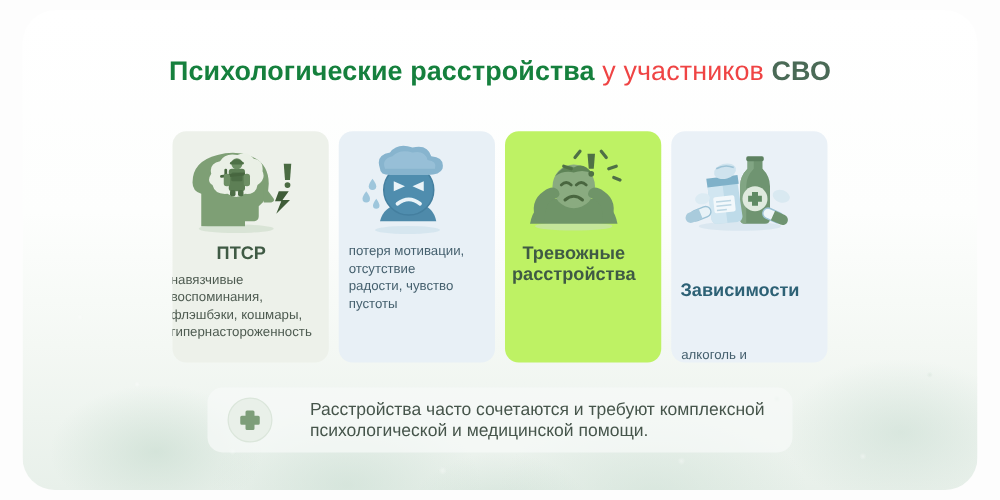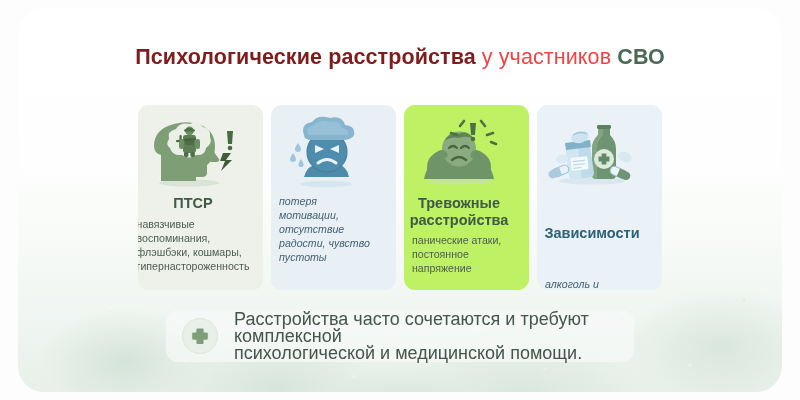--- a/index.html
+++ b/index.html
@@ -67,21 +67,21 @@
     right: 0;
     top: 44px;
     text-align: center;
     white-space: nowrap;
     font-size: 21.5px;
     line-height: 26px;
     letter-spacing: .1px;
   }
   .title .t-strong {
     font-weight: 700;
-    color: #7f1d1d;
+    color: #15803d;
   }
   .title .t-light {
     font-weight: 400;
     color: #ef4444;
   }
   .title .t-accent {
     font-weight: 700;
     color: #4a6a56;
     text-align: center;
   }
@@ -131,21 +131,21 @@
   .card-title.teal  { color: #2d6175; }
 
   .card-desc {
     margin-top: 5px;
     font-size: 10.6px;
     line-height: 14px;
     text-align: left;
     color: #4e5b51;
     padding: 0 2px;
   }
-  .card-desc.cool { color: #45606e; font-style: italic; }
+  .card-desc.cool { color: #45606e; }
 
   
   .footer {
     position: absolute;
     left: 166px;
     top: 310px;
     width: 468px;
     height: 52px;
     border-radius: 12px;
     background: rgba(247,250,248,0.72);
@@ -159,22 +159,22 @@
     height: 34px;
     border-radius: 50%;
     background: #e9f0e9;
     border: 1px solid #dbe6db;
     display: flex;
     align-items: center;
     justify-content: center;
     flex: none;
   }
   .footer-text {
-    margin-left: 16px;
-    font-size: 18px;
+    margin-left: 30px;
+    font-size: 14px;
     line-height: 17px;
     color: #46554b;
     white-space: pre-line;
   }
 </style>
 </head>
 <body>
 
 <div class="stage">
   <div class="panel">
@@ -266,22 +266,20 @@
 
         <path d="M22 62 Q16 46 28 38 Q36 32 40 38 Q42 42 37 44 Q28 47 29 62 Z" fill="#6f9468"></path>
         <path d="M82 62 Q88 46 76 38 Q68 32 64 38 Q62 42 67 44 Q76 47 75 62 Z" fill="#6f9468"></path>
 
         <path d="M63 8 L69 8 L68 20 L64 20 Z" fill="#4f7046"></path>
         <circle cx="66" cy="24" r="2.3" fill="#4f7046"></circle>
         <path d="M53 11 L57 6 M78 11 L74 6 M80 20 L86 18 M50 20 L44 18 M84 27 L89 29" stroke="#4f7046" stroke-width="2.6" stroke-linecap="round"></path>
       </svg>
       <div class="card-title green">Тревожные
 расстройства</div>
-      <div class="card-desc">панические атаки,
-постоянное напряжение</div>
     </div>
 
     <div class="card theme-ice">
       <svg class="card-icon" viewBox="0 0 104 74">
         <ellipse cx="52" cy="66" rx="33" ry="3.6" fill="#d3e2ec" opacity=".7"></ellipse>
 
         <path d="M58 12 L70 12 L70 20 Q76 26 76 34 L76 60 Q76 64 72 64 L56 64 Q52 64 52 60 L52 34 Q52 26 58 20 Z" fill="#6f9471"></path>
         <path d="M58 12 L63 12 L63 20 Q57 26 57 34 L57 64 L56 64 Q52 64 52 60 L52 34 Q52 26 58 20 Z" fill="#85a886" opacity=".85"></path>
         <rect x="57" y="10" width="14" height="4" rx="1.4" fill="#5d8160"></rect>
         <circle cx="64" cy="44" r="10" fill="#dfeade"></circle>

